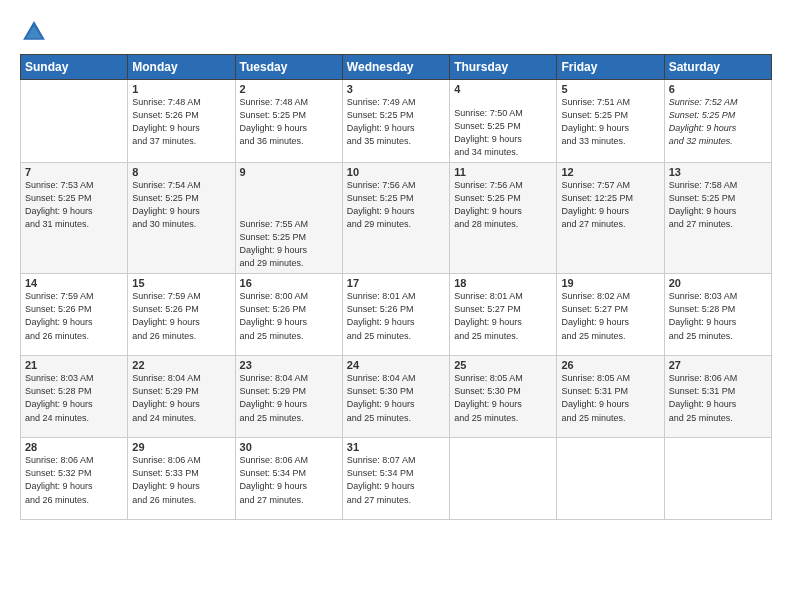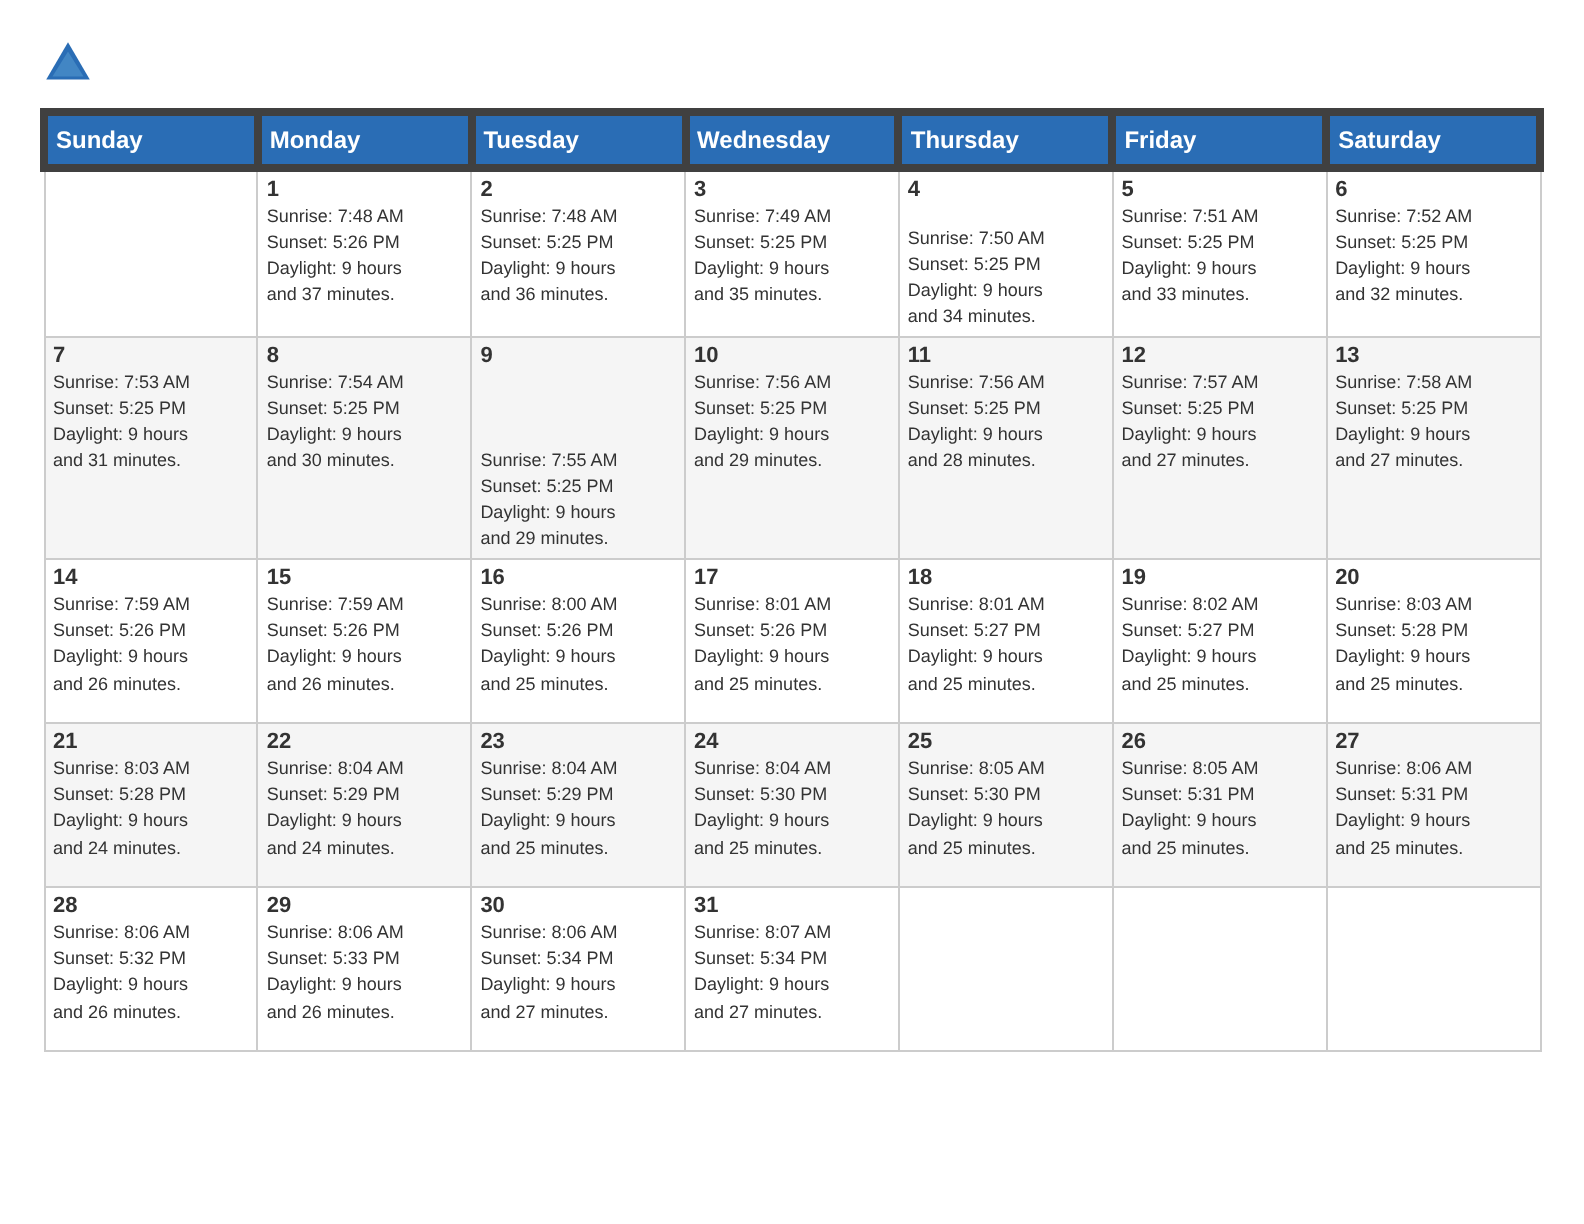--- a/index.html
+++ b/index.html
@@ -64,21 +64,21 @@
       border-collapse: collapse;
       table-layout: fixed;
     }
     .calendar th {
       background: #2a6db5;
       color: #fff;
       font-size: 12px;
       font-weight: bold;
       padding: 5px 4px;
       text-align: left;
-      border: 4px solid #404040;
+      border: 1px solid #404040;
     }
     .calendar td {
       border: 1px solid #ccc;
       vertical-align: top;
       padding: 3px 4px;
       font-size: 9.5px;
       color: #333;
       background: #fff;
       height: 82px;
     }
@@ -166,21 +166,21 @@
           </td>
           <td>
             <span class="day-num">5</span>
             <div class="day-info" style="white-space: pre-line;">Sunrise: 7:51 AM
 Sunset: 5:25 PM
 Daylight: 9 hours
 and 33 minutes.</div>
           </td>
           <td>
             <span class="day-num">6</span>
-            <div class="day-info" style="white-space: pre-line;">Sunrise: 7:52 AM
+            <div class="day-info" style="white-space: pre-line; font-style: italic;">Sunrise: 7:52 AM
 Sunset: 5:25 PM
 Daylight: 9 hours
 and 32 minutes.</div>
           </td>
         </tr>
         <tr>
           <td>
             <span class="day-num">7</span>
             <div class="day-info" style="white-space: pre-line;">Sunrise: 7:53 AM
 Sunset: 5:25 PM
@@ -211,21 +211,21 @@
           <td>
             <span class="day-num">11</span>
             <div class="day-info" style="white-space: pre-line;">Sunrise: 7:56 AM
 Sunset: 5:25 PM
 Daylight: 9 hours
 and 28 minutes.</div>
           </td>
           <td>
             <span class="day-num">12</span>
             <div class="day-info" style="white-space: pre-line;">Sunrise: 7:57 AM
-Sunset: 5:25 PM
+Sunset: 12:25 PM
 Daylight: 9 hours
 and 27 minutes.</div>
           </td>
           <td>
             <span class="day-num">13</span>
             <div class="day-info" style="white-space: pre-line;">Sunrise: 7:58 AM
 Sunset: 5:25 PM
 Daylight: 9 hours
 and 27 minutes.</div>
           </td>

